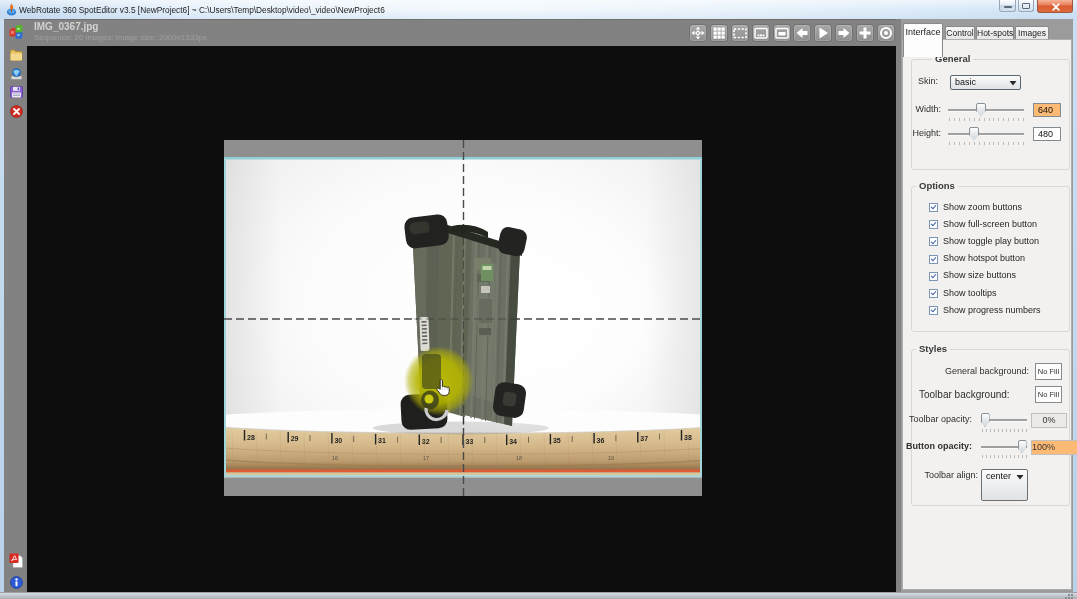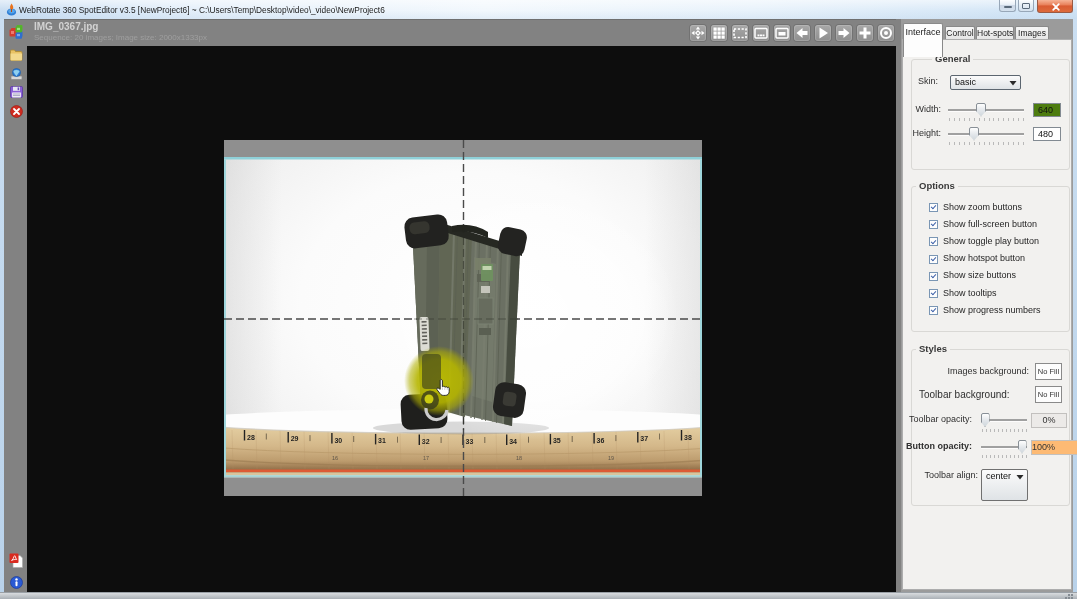--- a/index.html
+++ b/index.html
@@ -403,21 +403,21 @@
 <div class="abs" style="left:978.6px;top:142.0px;width:1px;height:3px;background:#b9b9b9;"></div>
 <div class="abs" style="left:983.5px;top:142.0px;width:1px;height:3px;background:#b9b9b9;"></div>
 <div class="abs" style="left:988.5px;top:142.0px;width:1px;height:3px;background:#b9b9b9;"></div>
 <div class="abs" style="left:993.4px;top:142.0px;width:1px;height:3px;background:#b9b9b9;"></div>
 <div class="abs" style="left:998.3px;top:142.0px;width:1px;height:3px;background:#b9b9b9;"></div>
 <div class="abs" style="left:1003.3px;top:142.0px;width:1px;height:3px;background:#b9b9b9;"></div>
 <div class="abs" style="left:1008.2px;top:142.0px;width:1px;height:3px;background:#b9b9b9;"></div>
 <div class="abs" style="left:1013.1px;top:142.0px;width:1px;height:3px;background:#b9b9b9;"></div>
 <div class="abs" style="left:1018.1px;top:142.0px;width:1px;height:3px;background:#b9b9b9;"></div>
 <div class="abs" style="left:1023.0px;top:142.0px;width:1px;height:3px;background:#b9b9b9;"></div>
-<div class="abs" style="left:1033px;top:103px;width:28px;height:14px;background:#4d7c0f;border:1px solid #828a92;font-size:9px;color:#111;padding-left:4px;line-height:12px;">640</div>
+<div class="abs" style="left:1033px;top:103px;width:28px;height:14px;background:#fdba74;border:1px solid #828a92;font-size:9px;color:#111;padding-left:4px;line-height:12px;">640</div>
 <div class="abs" style="left:1033px;top:127px;width:28px;height:14px;background:#fff;border:1px solid #828a92;font-size:9px;color:#111;padding-left:4px;line-height:12px;">480</div>
 <div class="abs" style="left:911px;top:186px;width:159px;height:146px;border:1px solid #d9d8d5;border-radius:3px;"></div>
 <div class="abs" style="left:916px;top:180px;background:#f2f1ef;padding:0 3px;font-size:9.5px;font-weight:bold;color:#3a3a3a;">Options</div>
 <div class="abs" style="left:929px;top:203.0px;width:9px;height:9px;background:#fdfdfd;border:1px solid #7a96b4;">
       <div class="abs" style="left:1.4px;top:1.2px;width:5px;height:3px;border-left:1.6px solid #3b5fa8;border-bottom:1.6px solid #3b5fa8;transform:rotate(-48deg);"></div>
     </div>
 <div class="abs" style="left:943px;top:201.5px;font-size:9px;color:#252525;">Show zoom buttons</div>
 <div class="abs" style="left:929px;top:220.2px;width:9px;height:9px;background:#fdfdfd;border:1px solid #7a96b4;">
       <div class="abs" style="left:1.4px;top:1.2px;width:5px;height:3px;border-left:1.6px solid #3b5fa8;border-bottom:1.6px solid #3b5fa8;transform:rotate(-48deg);"></div>
     </div>
@@ -437,21 +437,21 @@
 <div class="abs" style="left:929px;top:289.0px;width:9px;height:9px;background:#fdfdfd;border:1px solid #7a96b4;">
       <div class="abs" style="left:1.4px;top:1.2px;width:5px;height:3px;border-left:1.6px solid #3b5fa8;border-bottom:1.6px solid #3b5fa8;transform:rotate(-48deg);"></div>
     </div>
 <div class="abs" style="left:943px;top:287.5px;font-size:9px;color:#252525;">Show tooltips</div>
 <div class="abs" style="left:929px;top:306.2px;width:9px;height:9px;background:#fdfdfd;border:1px solid #7a96b4;">
       <div class="abs" style="left:1.4px;top:1.2px;width:5px;height:3px;border-left:1.6px solid #3b5fa8;border-bottom:1.6px solid #3b5fa8;transform:rotate(-48deg);"></div>
     </div>
 <div class="abs" style="left:943px;top:304.7px;font-size:9px;color:#252525;">Show progress numbers</div>
 <div class="abs" style="left:911px;top:349px;width:159px;height:157px;border:1px solid #d9d8d5;border-radius:3px;"></div>
 <div class="abs" style="left:916px;top:343px;background:#f2f1ef;padding:0 3px;font-size:9.5px;font-weight:bold;color:#3a3a3a;">Styles</div>
-<div class="abs" style="left:919px;top:365.5px;width:110px;text-align:right;font-size:9px;font-weight:normal;color:#2f2f2f;">Images background:</div>
+<div class="abs" style="left:919px;top:365.5px;width:110px;text-align:right;font-size:9px;font-weight:normal;color:#2f2f2f;">General background:</div>
 <div class="abs" style="left:919px;top:388.5px;width:110px;text-align:left;font-size:10px;font-weight:normal;color:#2f2f2f;">Toolbar background:</div>
 <div class="abs" style="left:1035px;top:363px;width:27px;height:17px;background:#fdfdfd;border:1px solid #8a8a8a;font-size:7.5px;color:#333;text-align:center;line-height:15px;">No Fill</div>
 <div class="abs" style="left:1035px;top:386px;width:27px;height:17px;background:#fdfdfd;border:1px solid #8a8a8a;font-size:7.5px;color:#333;text-align:center;line-height:15px;">No Fill</div>
 <div class="abs" style="left:862px;top:414px;width:110px;text-align:right;font-size:9px;font-weight:normal;color:#2f2f2f;">Toolbar opacity:</div>
 <div class="abs" style="left:862px;top:440.5px;width:110px;text-align:right;font-size:9px;font-weight:bold;color:#2f2f2f;">Button opacity:</div>
 <div class="abs" style="left:981px;top:419.0px;width:46px;height:2px;background:#a0a0a0;box-shadow:0 1px 0 rgba(255,255,255,0.8);"></div>
 <div class="abs" style="left:980.5px;top:413.0px;width:9px;height:14px;background:linear-gradient(180deg,#fefefe,#e2e6ea 55%,#d0d7dc);border:1px solid #888f96;clip-path:polygon(0 0, 100% 0, 100% 60%, 50% 100%, 0 60%);border-radius:2px;"></div>
 <div class="abs" style="left:982.0px;top:428.5px;width:1px;height:3px;background:#b9b9b9;"></div>
 <div class="abs" style="left:986.0px;top:428.5px;width:1px;height:3px;background:#b9b9b9;"></div>
 <div class="abs" style="left:990.0px;top:428.5px;width:1px;height:3px;background:#b9b9b9;"></div>

